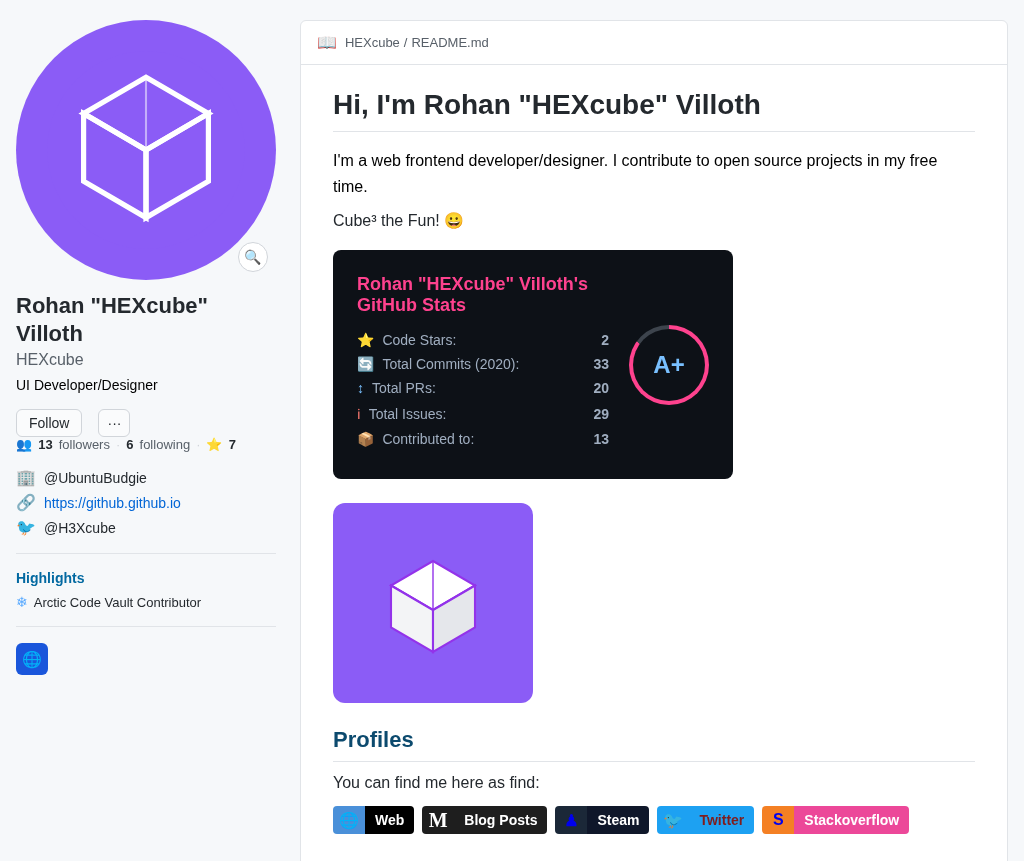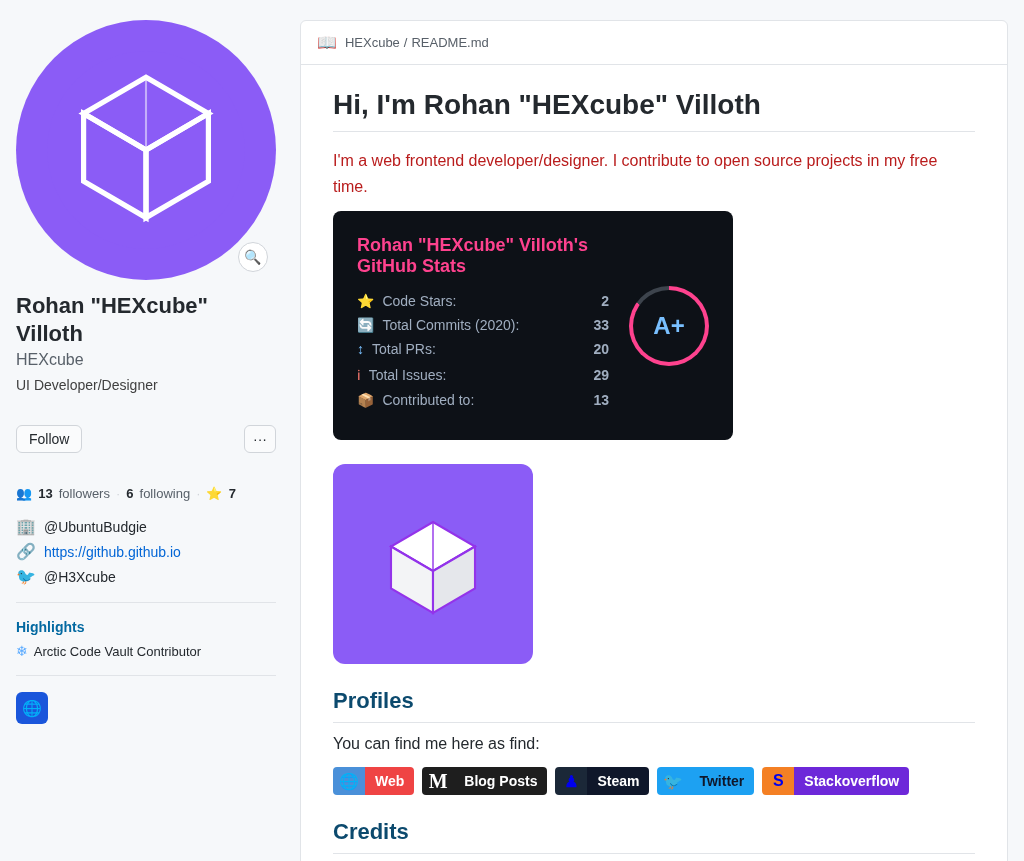--- a/index.html
+++ b/index.html
@@ -66,29 +66,28 @@
       margin-bottom: 4px;
     }
     .user-login {
       font-size: 16px;
       font-weight: 300;
       color: #586069;
       margin-bottom: 8px;
     }
     .user-bio {
       font-size: 14px;
-      color: #404040;
-      margin-bottom: 32px;
+      color: #000000;
+      margin-bottom: 16px;
     }
     .follow-row {
       display: flex;
       align-items: center;
       gap: 16px;
-      margin-bottom: 33px;
-      justify-content: space-between;
+      margin-bottom: 0;
     }
     .follow-btn {
       padding: 5px 12px;
       border: 1px solid #d1d5da;
       border-radius: 6px;
       background: #fafbfc;
       font-size: 14px;
       cursor: pointer;
       color: #24292e;
       font-weight: 500;
@@ -197,21 +196,21 @@
     .readme-h1 {
       font-size: 28px;
       font-weight: 700;
       border-bottom: 1px solid #e1e4e8;
       padding-bottom: 10px;
       margin-bottom: 16px;
       color: #24292e;
     }
     .readme-p {
       font-size: 16px;
-      color: #b91c1c;
+      color: #000000;
       margin-bottom: 12px;
       line-height: 1.6;
     }
     .readme-cube-text {
       font-size: 16px;
       margin-bottom: 20px;
     }
 
     
     .stats-card {
@@ -320,29 +319,29 @@
       height: 28px;
       font-size: 16px;
     }
     .badge-label {
       padding: 0 10px;
       height: 28px;
       display: flex;
       align-items: center;
     }
     .badge-web .badge-icon { background: #4a90d9; }
-    .badge-web .badge-label { background: #ef4444; color: white; }
+    .badge-web .badge-label { background: #000000; color: white; }
     .badge-medium .badge-icon { background: #1e1e1e; color: white; font-weight: 900; font-size: 18px; }
     .badge-medium .badge-label { background: #1e1e1e; color: white; }
     .badge-steam .badge-icon { background: #1b2838; }
     .badge-steam .badge-label { background: #0f172a; color: white; }
     .badge-twitter .badge-icon { background: #1da1f2; }
-    .badge-twitter .badge-label { background: #1da1f2; color: #0f172a; }
+    .badge-twitter .badge-label { background: #1da1f2; color: #7f1d1d; }
     .badge-so .badge-icon { background: #f48024; }
-    .badge-so .badge-label { background: #6d28d9; color: white; }
+    .badge-so .badge-label { background: #ec4899; color: white; }
 
     
     .credits-section { margin-bottom: 16px; }
   </style>
 </head>
 <body>
 
 <div class="layout">
 
   <aside class="sidebar">
@@ -427,20 +426,21 @@
         <span>/</span>
         <a href="#">
           <span>README</span><span>.md</span>
         </a>
       </div>
     </div>
 
     <div class="readme-body">
       <h1 class="readme-h1">Hi, I'm Rohan "HEXcube" Villoth</h1>
       <p class="readme-p">I'm a web frontend developer/designer. I contribute to open source projects in my free time.</p>
+      <p class="readme-cube-text">Cube³ the Fun! 😀</p>
 
       <div class="stats-card">
         <div class="stats-card-left">
           <div class="stats-card-title">Rohan "HEXcube" Villoth's GitHub Stats</div>
           <div class="stats-row-item">
             <span class="s-icon stats-icon-star">⭐</span>
             <span class="s-label">Code Stars:</span>
             <span class="s-val">2</span>
           </div>
           <div class="stats-row-item">

